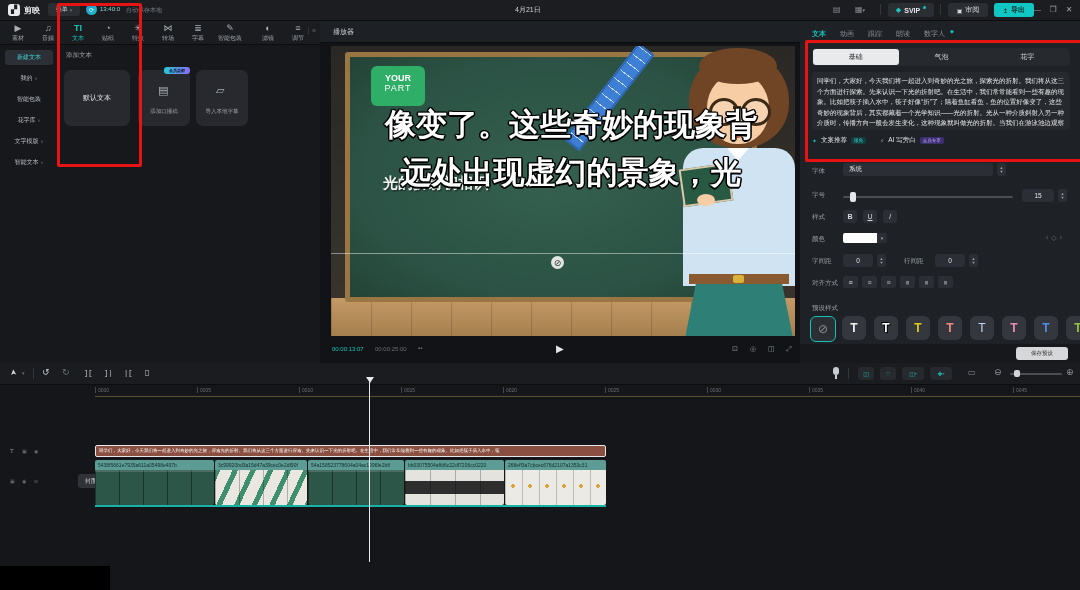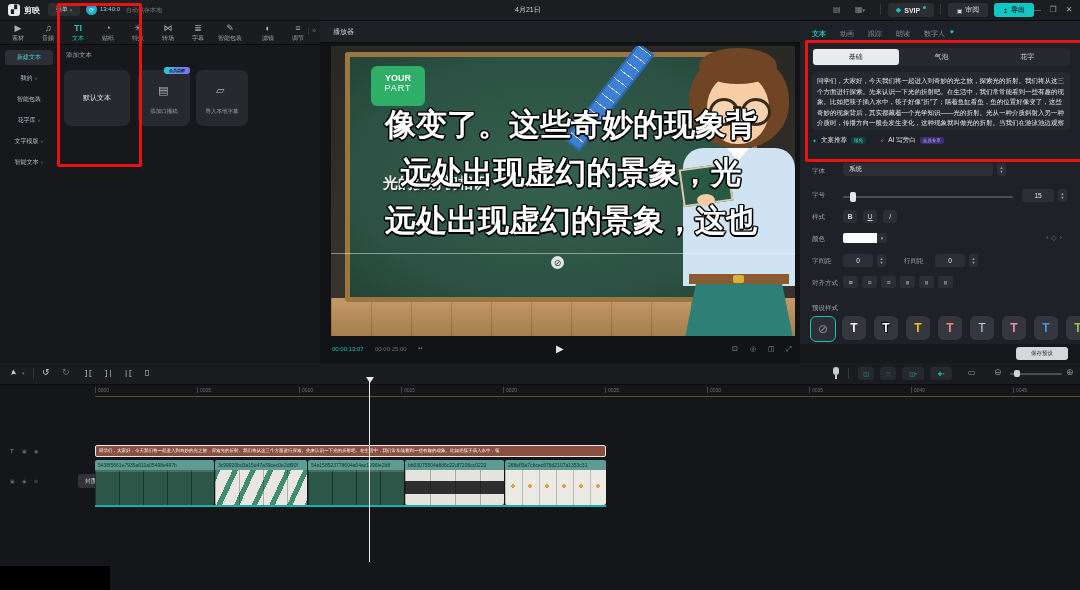--- a/index.html
+++ b/index.html
@@ -192,21 +192,20 @@
         <div class="a" style="left:-2px;top:118px;width:46px;height:34px;background:#285a43;border:2px solid #d9c9a8;transform:rotate(-8deg);"></div>
         <div class="a" style="left:14px;top:146px;width:18px;height:12px;background:#f6cda4;border-radius:50%;"></div>
         <div class="a" style="left:6px;top:226px;width:100px;height:10px;background:#8a5a30;"></div>
         <div class="a" style="left:50px;top:227px;width:11px;height:8px;background:#d9b23a;border-radius:2px;"></div>
         <div class="a" style="left:2px;top:236px;width:108px;height:54px;background:#2e8077;clip-path:polygon(10% 0,90% 0,100% 100%,0 100%);"></div>
       </div>
 
       <div class="a" style="left:0;top:55px;width:464px;">
         <div class="subline nw">像变了。这些奇妙的现象背</div>
         <div class="subline nw">远处出现虚幻的景象，光</div>
-        <div class="subline nw">远处出现虚幻的景象，这也</div>
       </div>
       <div class="a" style="left:0;top:207px;width:464px;height:1px;background:rgba(255,255,255,.45);"></div>
     </div>
 
     <div class="a" style="left:0;top:316px;width:480px;height:26px;">
       <span class="a teal" style="left:12px;top:9px;font-size:6px;">00:00:13:07</span>
       <span class="a dim" style="left:55px;top:9px;font-size:6px;">00:00:25:00</span>
       <span class="a dim" style="left:98px;top:8px;font-size:6px;">▪▪</span>
       <span class="a" style="left:236px;top:6px;font-size:10px;color:#e4e6e9;">▶</span>
       <span class="a gray" style="left:412px;top:8px;font-size:7px;">⊡</span>

